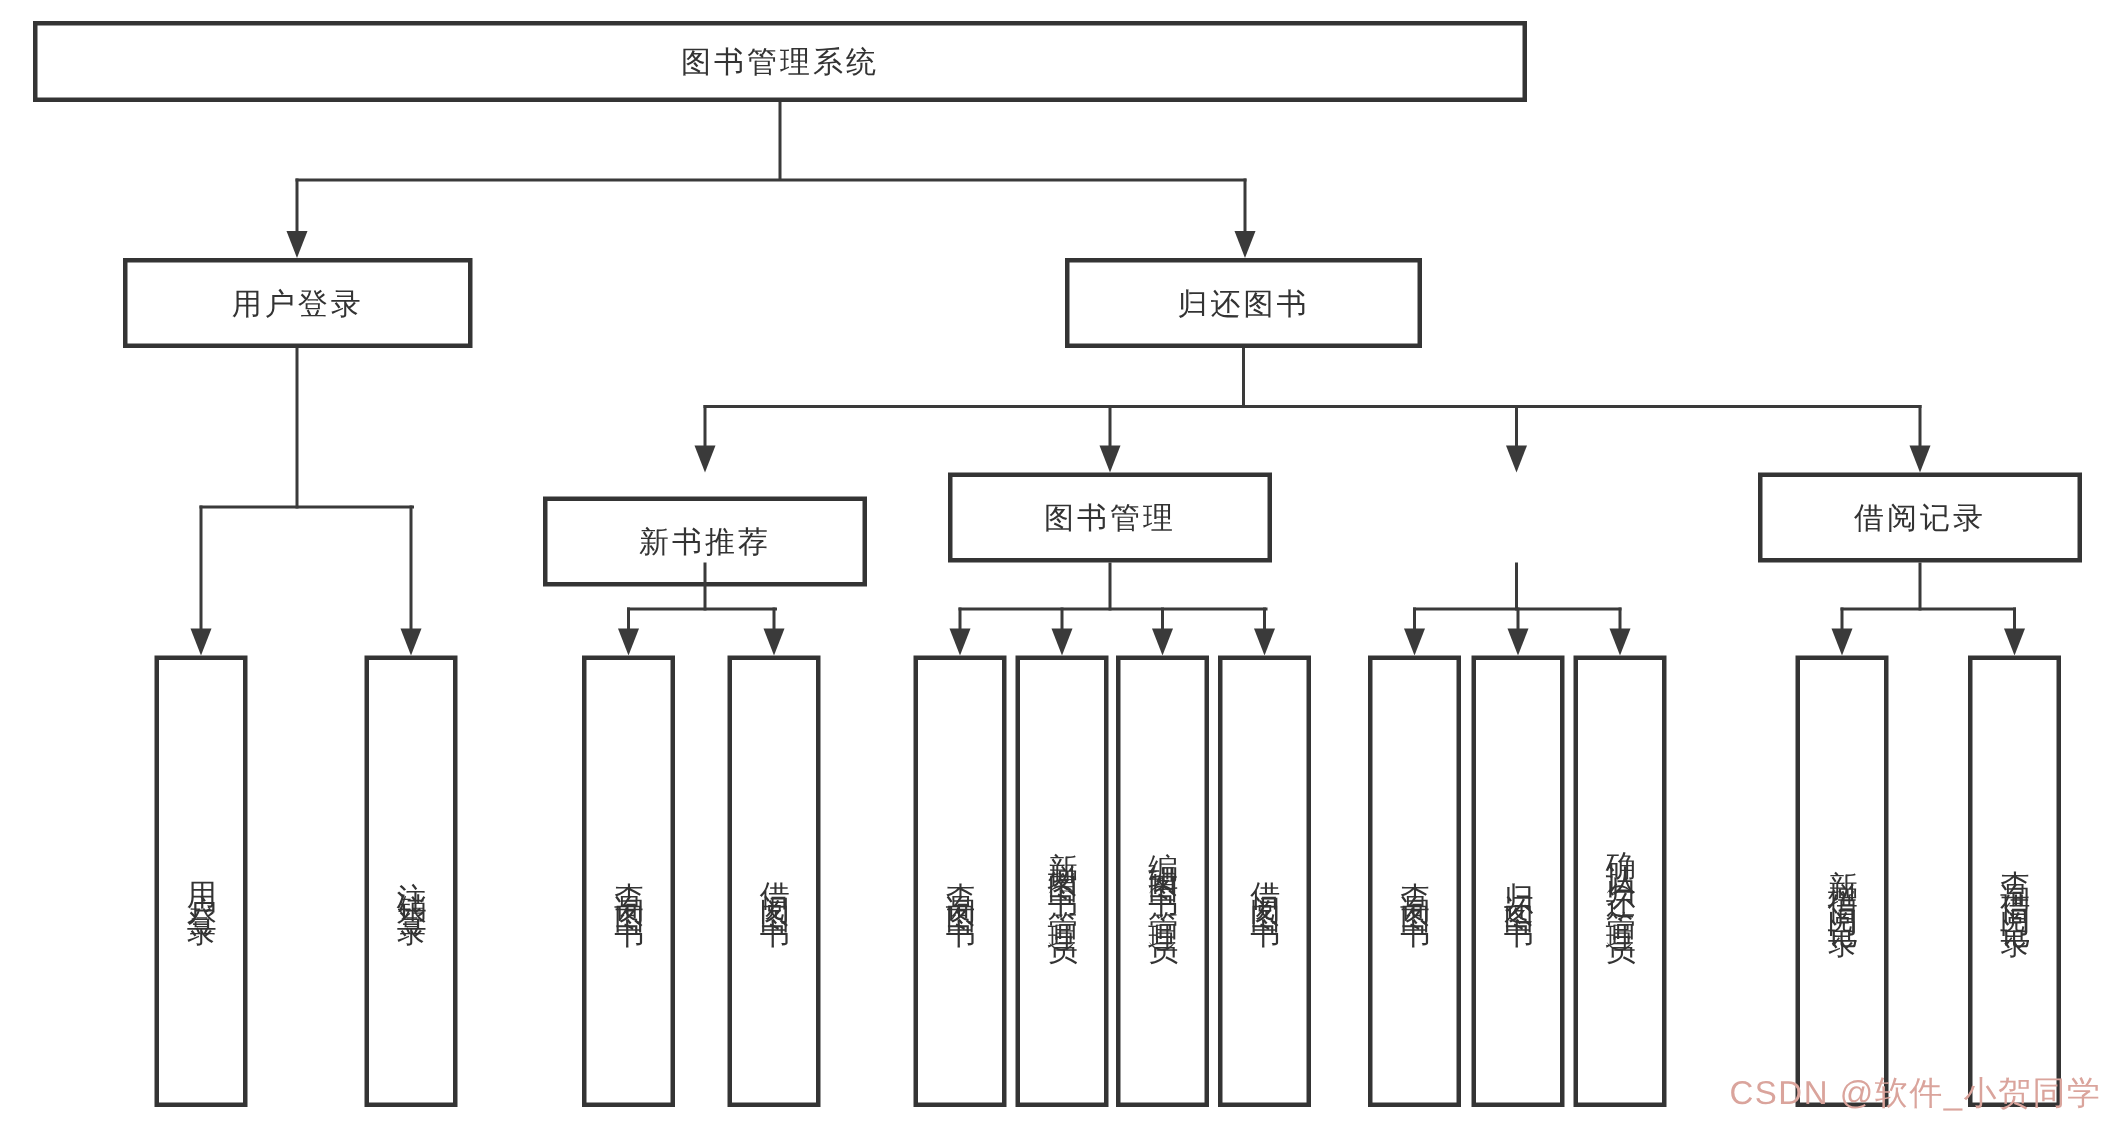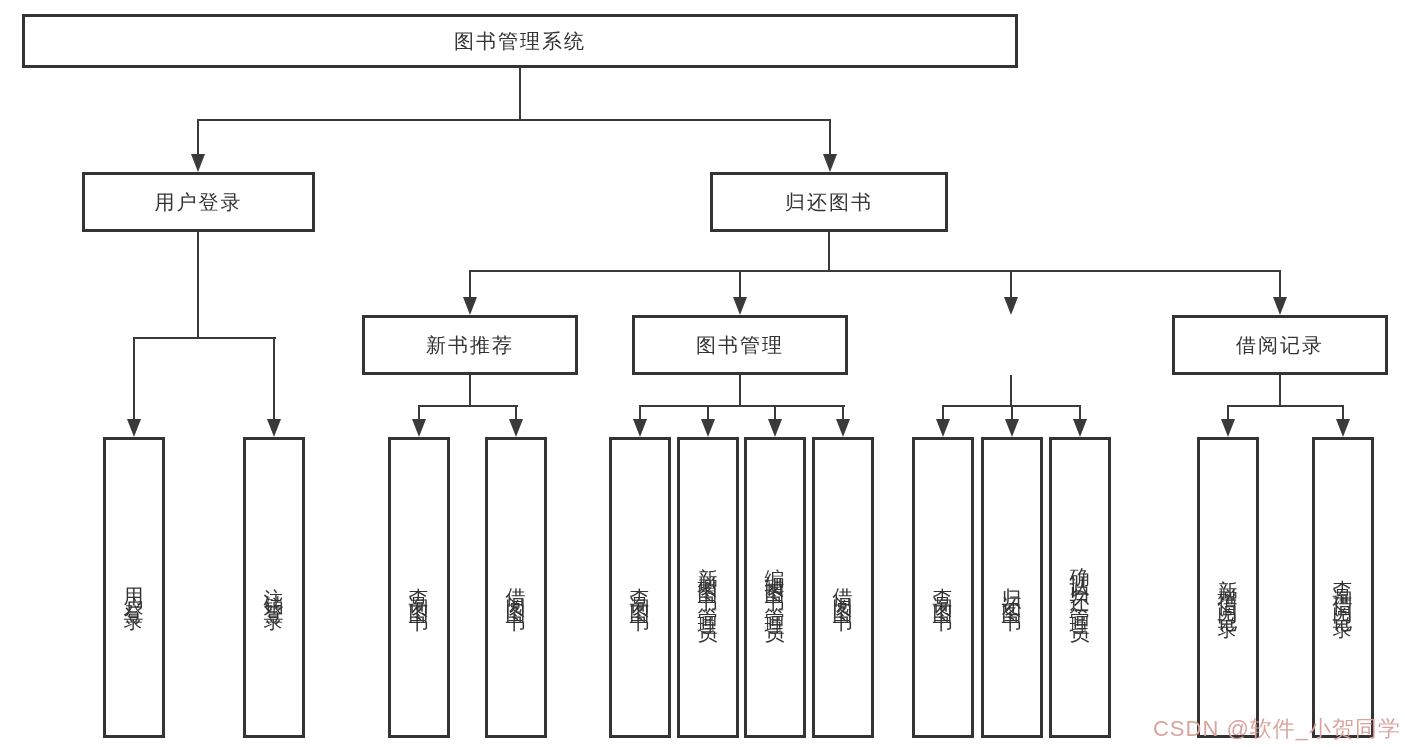--- a/index.html
+++ b/index.html
@@ -88,21 +88,21 @@
   <div class="hline" style="left:469px;top:270px;width:812px;"></div>
   <div class="vline" style="left:469px;top:270px;height:30px;"></div>
   <div class="arrowhead" style="left:463px;top:297px;"></div>
   <div class="vline" style="left:739px;top:270px;height:30px;"></div>
   <div class="arrowhead" style="left:733px;top:297px;"></div>
   <div class="vline" style="left:1010px;top:270px;height:30px;"></div>
   <div class="arrowhead" style="left:1004px;top:297px;"></div>
   <div class="vline" style="left:1279px;top:270px;height:30px;"></div>
   <div class="arrowhead" style="left:1273px;top:297px;"></div>
 
-  <div class="node" style="left:362px;top:315px;width:216px;height:60px;">
+  <div class="node" style="left:362px;top:331px;width:216px;height:60px;">
     <span>新书推荐</span>
   </div>
   <div class="node" style="left:632px;top:315px;width:216px;height:60px;">
     <span>图书管理</span>
   </div>
   <div class="node" style="left:1172px;top:315px;width:216px;height:60px;">
     <span>借阅记录</span>
   </div>
 
   <div class="vline" style="left:469px;top:375px;height:32px;"></div>

